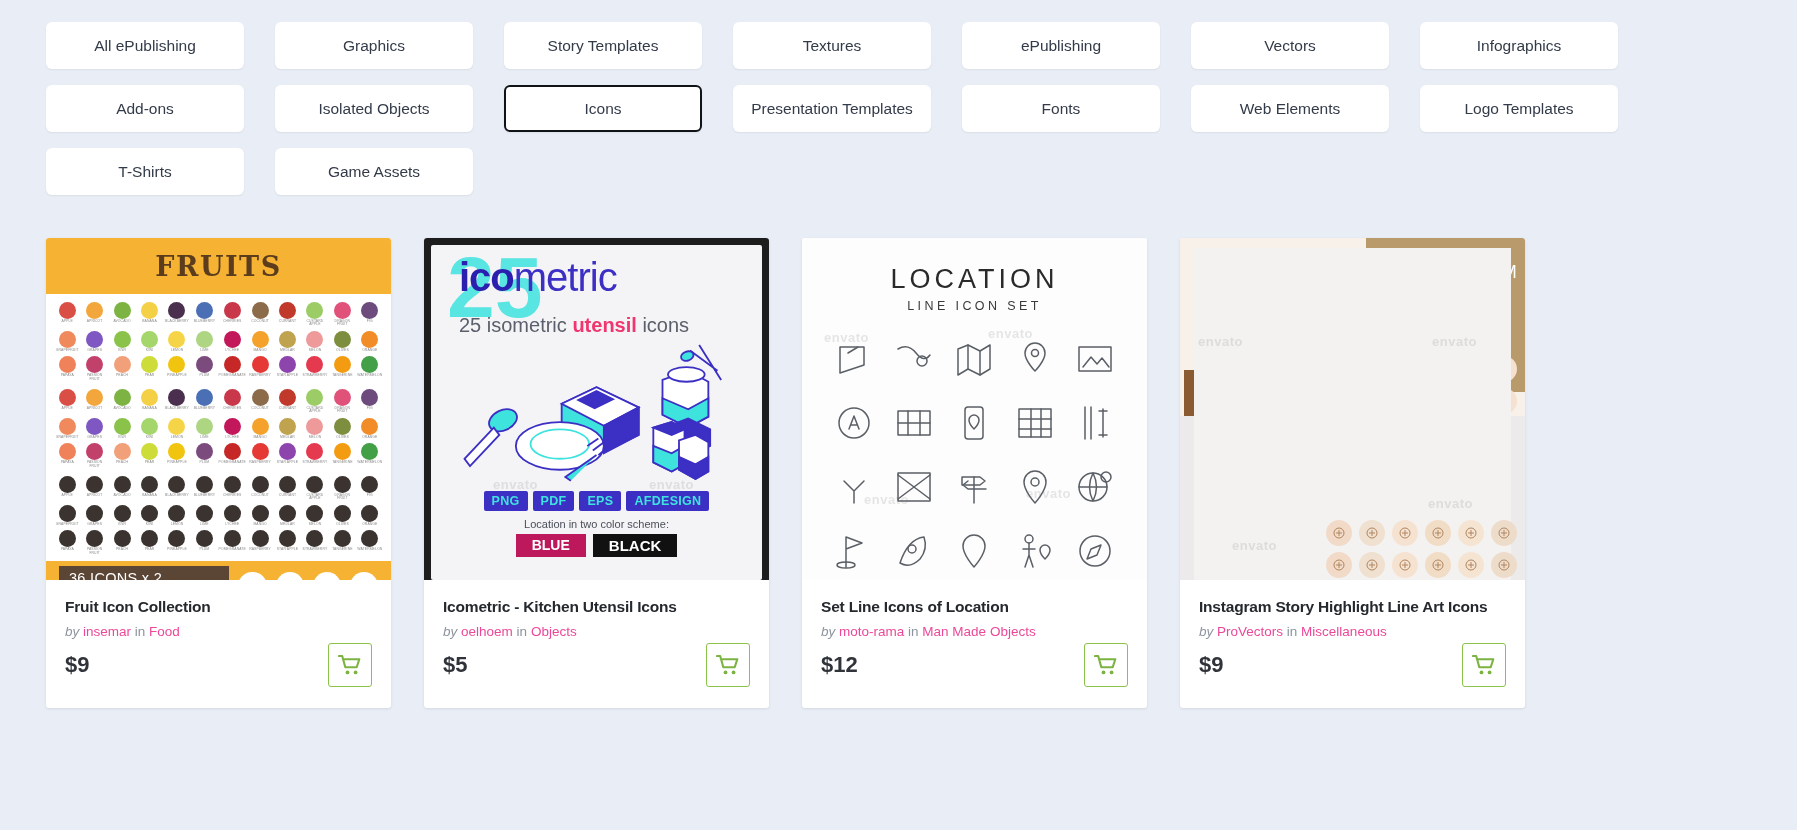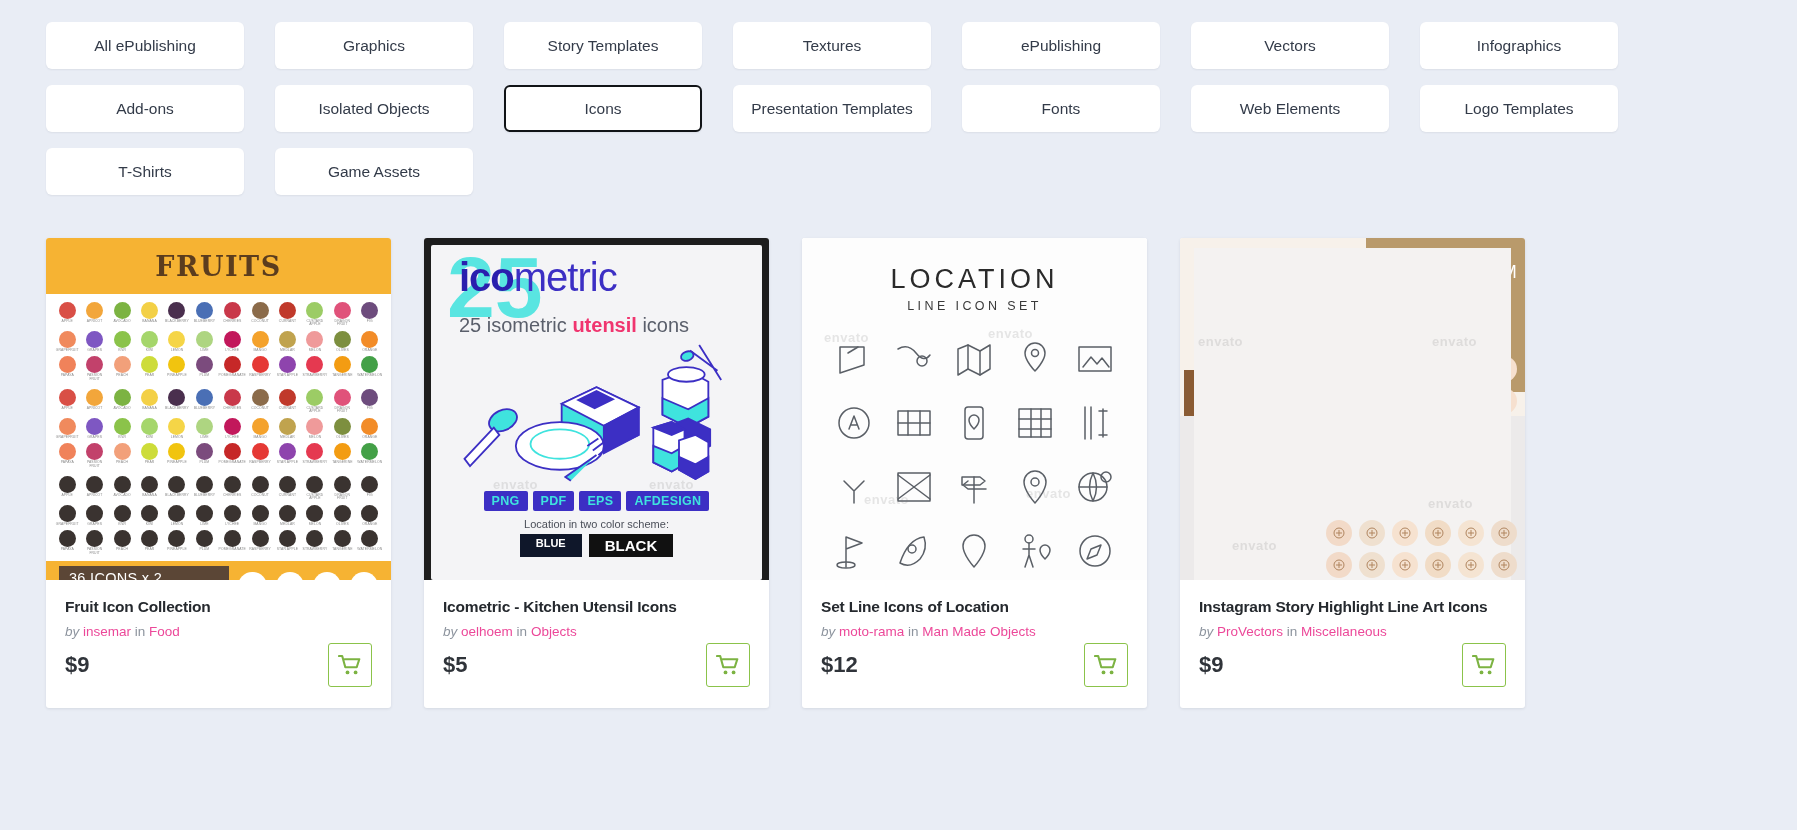--- a/index.html
+++ b/index.html
@@ -110,21 +110,21 @@
   .t2-sub { font-size: 20px; color: #5a5f6b; position: relative; z-index: 2; margin-top: 18px;}
   .t2-sub b { color: #f0356f; }
   .t2-art { height: 150px; position: relative; z-index: 2; }
   .t2-badges { display: flex; flex-wrap: wrap; gap: 5px; justify-content: center; margin-top: 4px; position:relative; z-index:2;}
   .t2-badge {
     background: #3c2fc4; color: #3fe3de; font-size: 12.5px; font-weight: bold;
     padding: 3px 8px; border-radius: 2px; letter-spacing: .3px;
   }
   .t2-avail { text-align: center; font-size: 11px; color: #4b4f59; margin-top: 7px;}
   .t2-schemes { display: flex; gap: 7px; justify-content: center; margin-top: 4px;}
-  .t2-blue { background:#0f172a; color:#fff; font-size:11px; font-weight:bold; padding:3px 16px;}
+  .t2-blue { background:#be185d; color:#fff; font-size:14px; font-weight:bold; padding:3px 16px;}
   .t2-black { background:#111; color:#fff; font-size:15px; font-weight:bold; padding:3px 16px;}
 
   
   .t3 { background: #fdfdfd; padding: 26px 22px; height: 100%; }
   .t3-title { text-align:center; font-size: 27px; letter-spacing: 4px; color: #2a2a2a; font-weight: 500;}
   .t3-sub { text-align:center; font-size: 12.5px; letter-spacing: 3.4px; color: #3a3a3a; margin-top: 4px;}
   .t3-grid { display: grid; grid-template-columns: repeat(5,1fr); row-gap: 16px; margin-top: 22px; }
   .t3-cell { display:flex; align-items:center; justify-content:center; height: 48px; }
 
   

